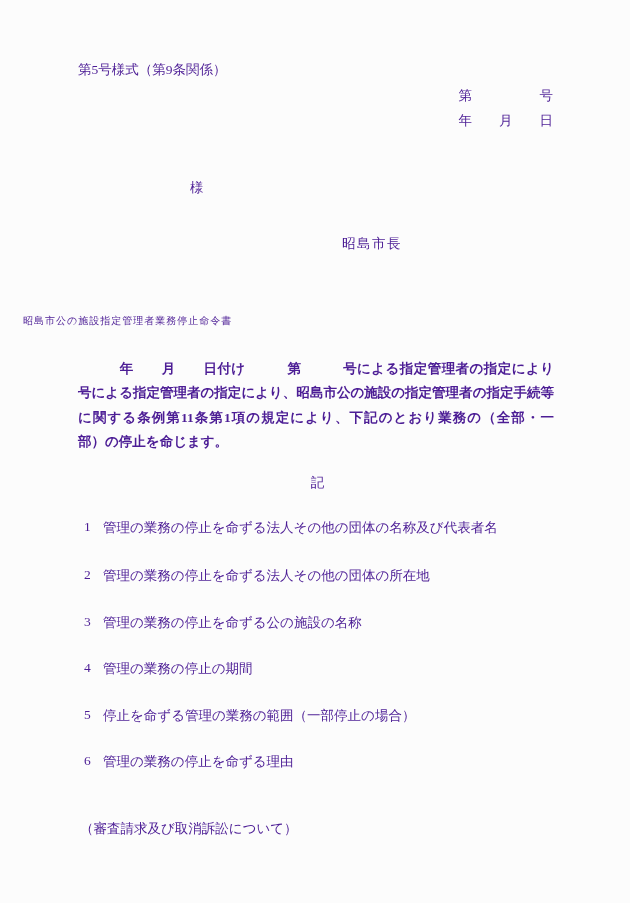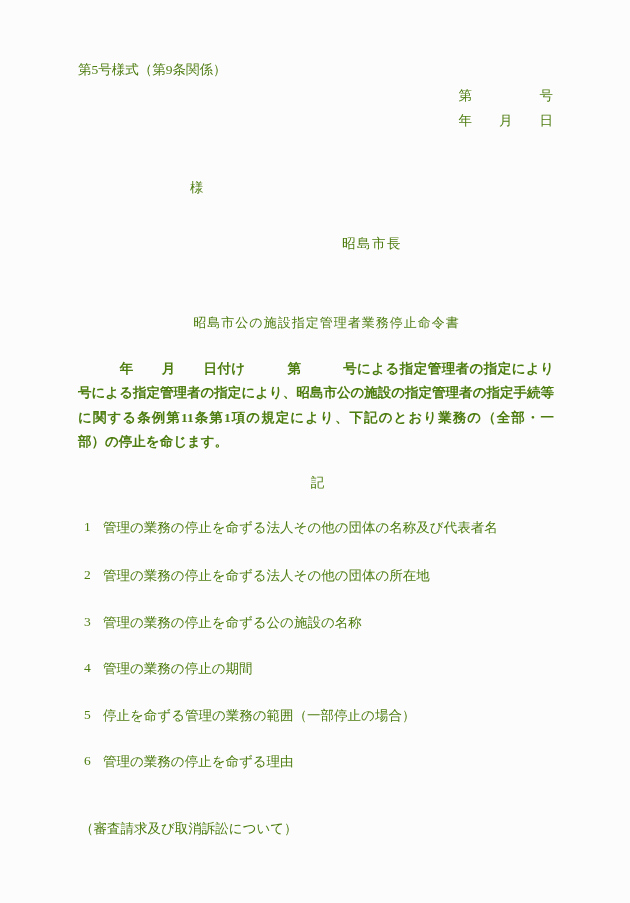--- a/index.html
+++ b/index.html
@@ -6,38 +6,37 @@
     margin: 0;
     padding: 0;
     background: #ffffff;
   }
   .page {
     position: relative;
     width: 630px;
     height: 903px;
     margin: 0 auto;
     background: #fcfcfc;
-    color: #4d7c0f;
+    color: #4c1d95;
     font-family: "Liberation Serif", "DejaVu Serif", serif;
     font-size: 13.5px;
     line-height: normal;
     overflow: hidden;
   }
   .abs { position: absolute; white-space: pre; }
 
   .form-number      { left: 78px;  top: 61px; }
   .doc-number-line  { right: 77px; top: 87px;  text-align: center; }
   .date-line        { right: 77px; top: 112px; text-align: right; }
   .addressee        { left: 190px; top: 179px; }
   .sender           { left: 342px; top: 235px; letter-spacing: 1.5px; }
 
   .doc-title {
     left: 23px; right: 0; top: 314px;
-    text-align: center;
-    font-size: 13px;
+    font-size: 10px;
     letter-spacing: 1px;
   }
 
   .body-paragraph {
     left: 78px; top: 357px; width: 476px;
     white-space: normal;
   }
   .body-line {
     line-height: 24.3px;
     white-space: pre;

